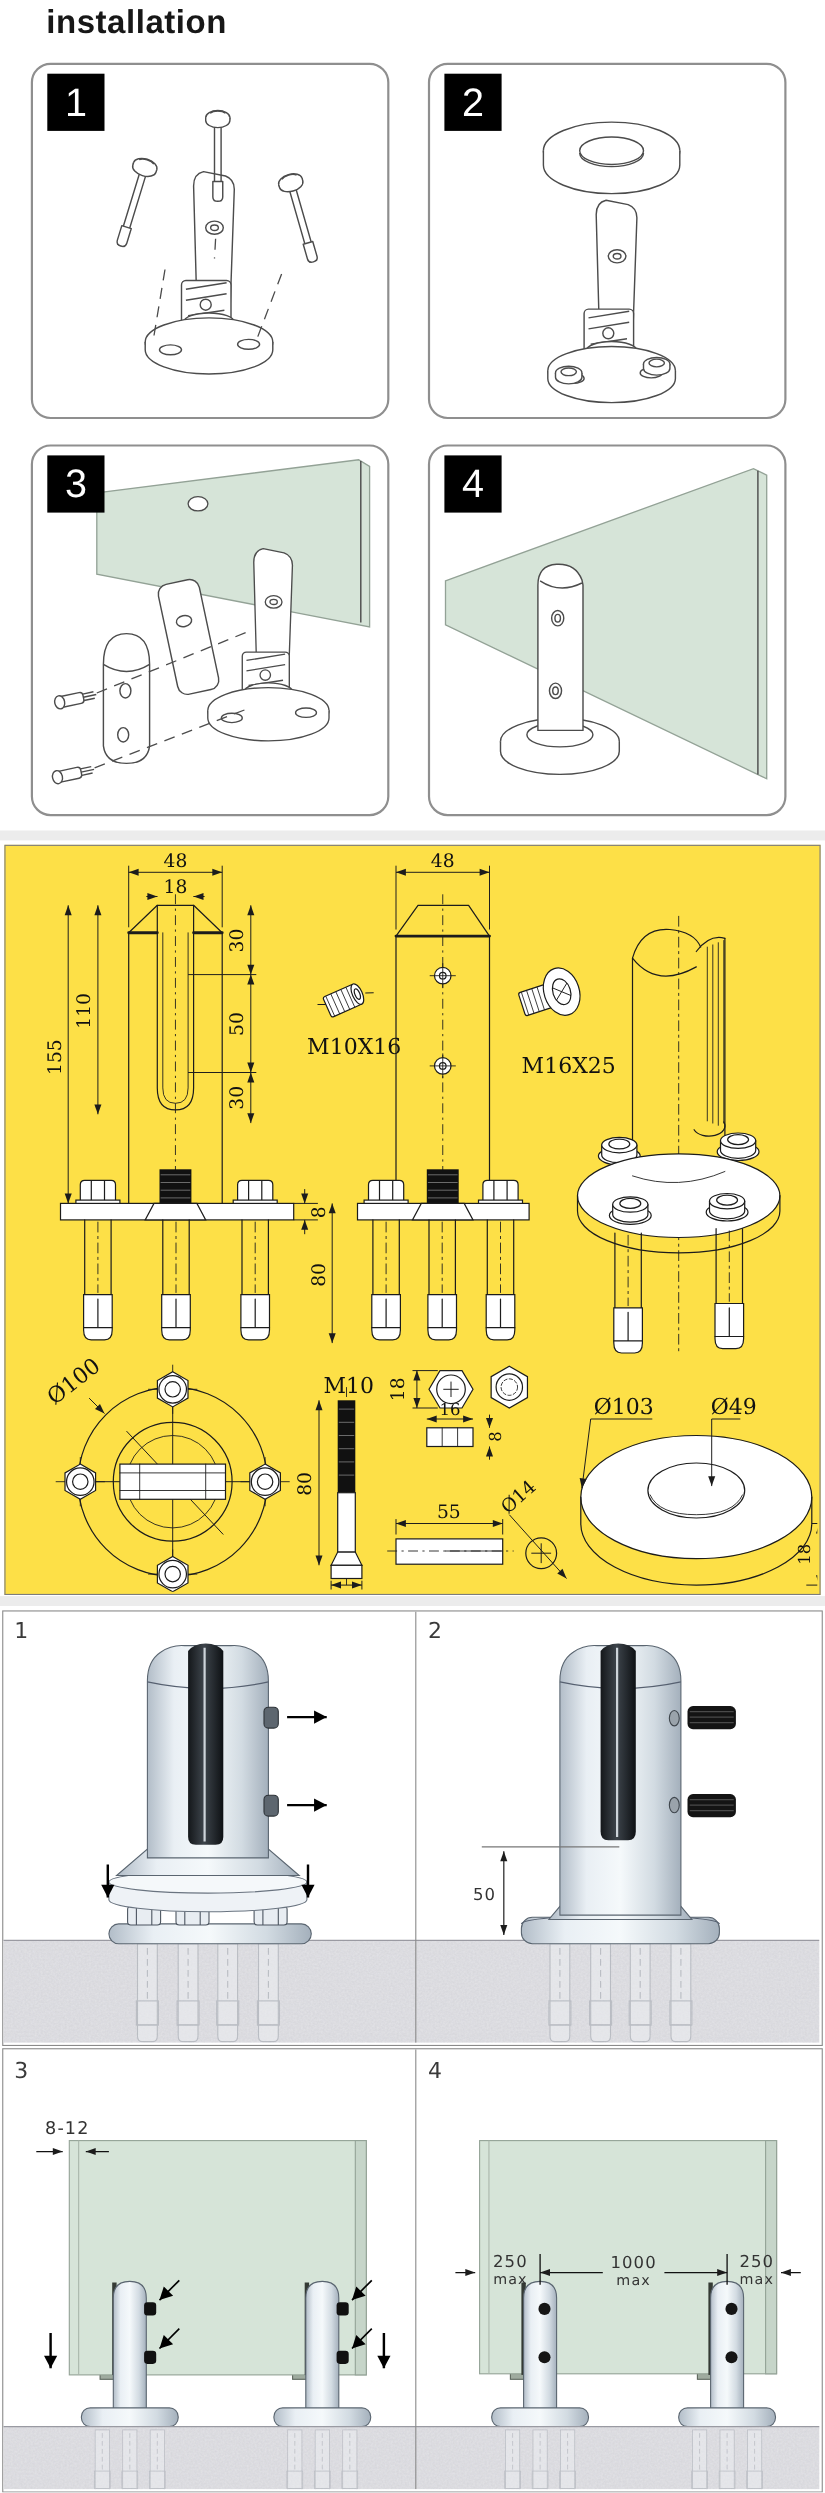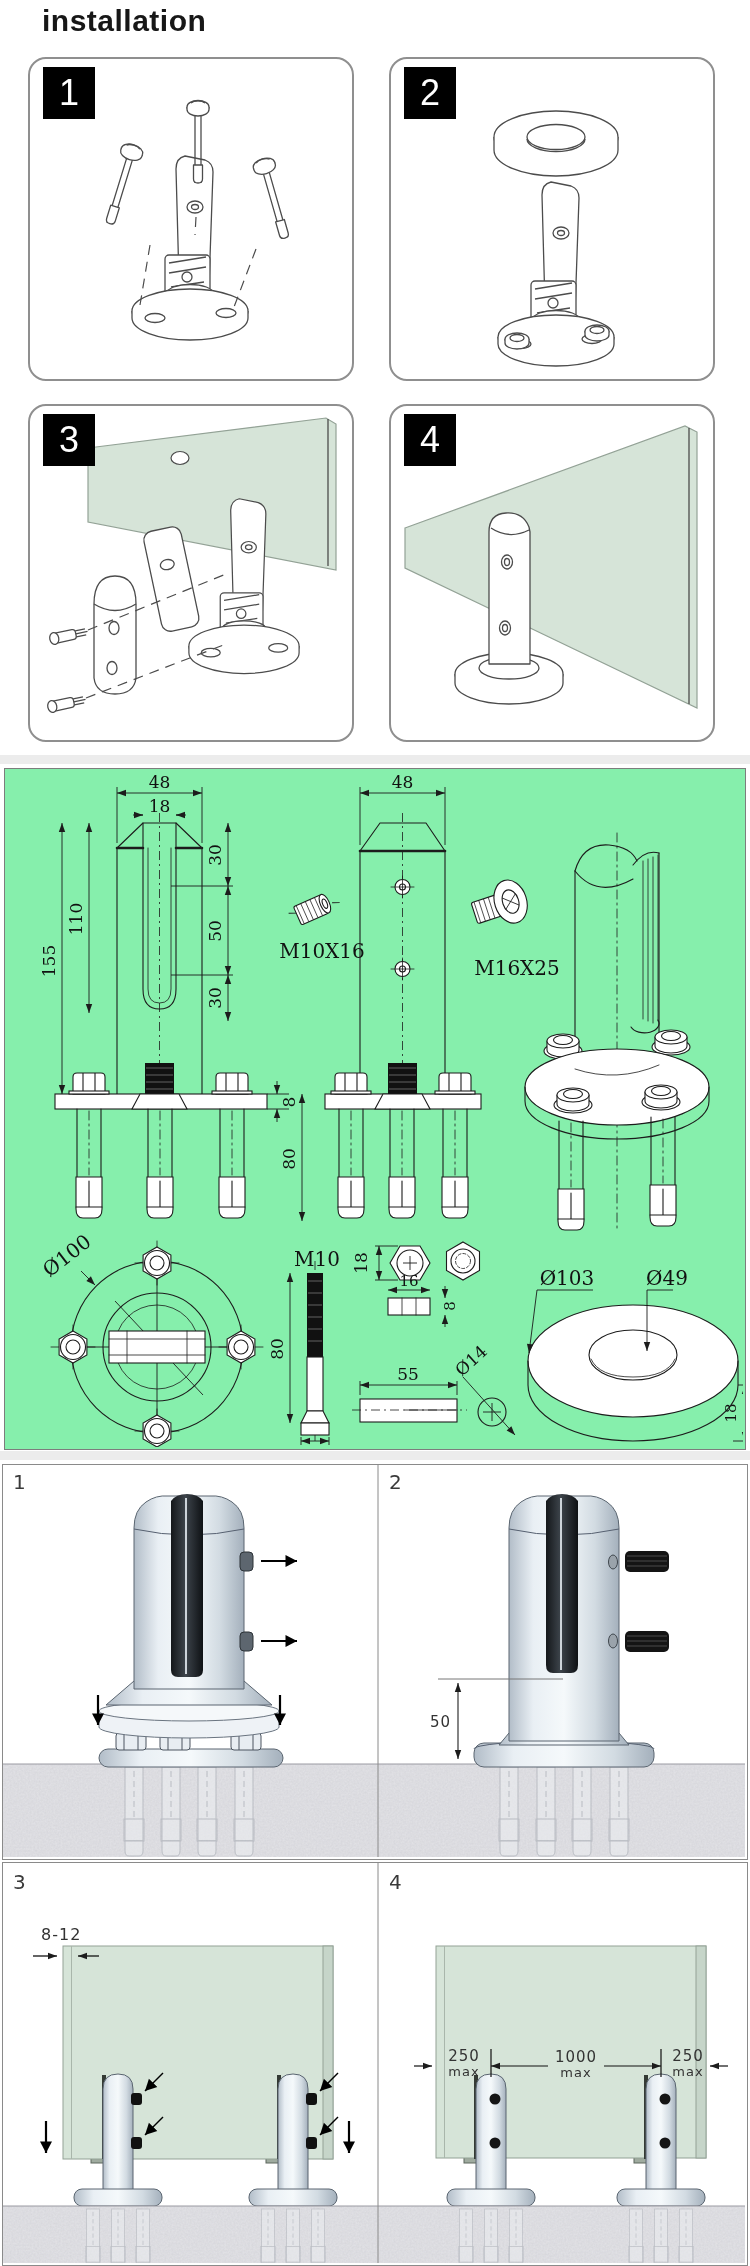--- a/index.html
+++ b/index.html
@@ -6,21 +6,21 @@
   body{width:750px;height:2266px;position:relative;font-family:"Liberation Sans",sans-serif;}
   .page-title{position:absolute;left:30px;top:4px;font-size:30px;font-weight:700;color:#171717;letter-spacing:.5px;margin-left:12px;}
   .step-panel{position:absolute;border:2px solid #8f8f8f;border-radius:18px;background:#fff;overflow:hidden;}
   .p1{left:28px;top:57px;width:322px;height:320px;}
   .p2{left:389px;top:57px;width:322px;height:320px;}
   .p3{left:28px;top:404px;width:322px;height:334px;}
   .p4{left:389px;top:404px;width:322px;height:334px;}
   .badge{position:absolute;left:13px;top:8px;width:52px;height:52px;background:#000;color:#fff;
          display:flex;align-items:center;justify-content:center;font-size:36px;font-weight:300;z-index:5;}
   .gap-strip{position:absolute;left:0;width:750px;height:9px;background:#ececec;}
-  .tech-box{position:absolute;left:4px;top:768px;width:740px;height:680px;border:1px solid #7d7d7d;background:#86efac;}
+  .tech-box{position:absolute;left:4px;top:768px;width:740px;height:680px;border:1px solid #7d7d7d;background:#fde047;}
   .render-box{position:absolute;left:2px;top:1464px;width:744px;height:394px;border:1px solid #8a8a8a;background:#fff;}
   .render-box2{position:absolute;left:2px;top:1862px;width:744px;height:402px;border:1px solid #8a8a8a;background:#fff;}
   svg{display:block;}
   .ln{stroke:#1c1c1c;stroke-width:1.1;fill:none;stroke-linecap:round;}
   .lnf{stroke:#1c1c1c;stroke-width:1.1;fill:#fff;}
   .thk{stroke-width:2.6;}
   .thin{stroke-width:.8;}
   .dash{stroke:#1c1c1c;stroke-width:.8;fill:none;stroke-dasharray:9 4 2 4;}
   .dim{stroke:#1c1c1c;stroke-width:.9;fill:none;}
   .cad{font-family:"DejaVu Serif",serif;font-size:17px;fill:#111;}

